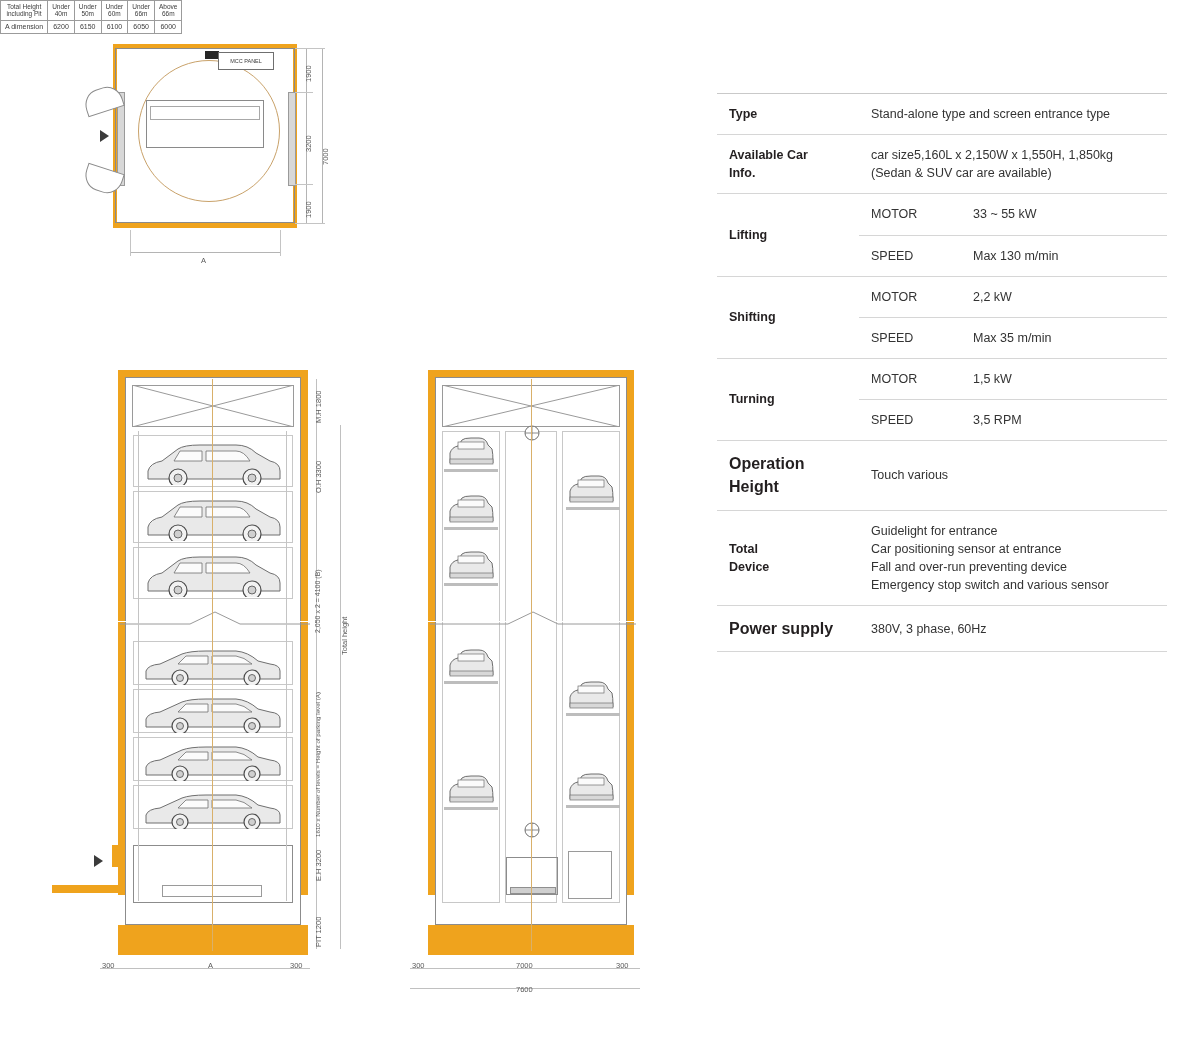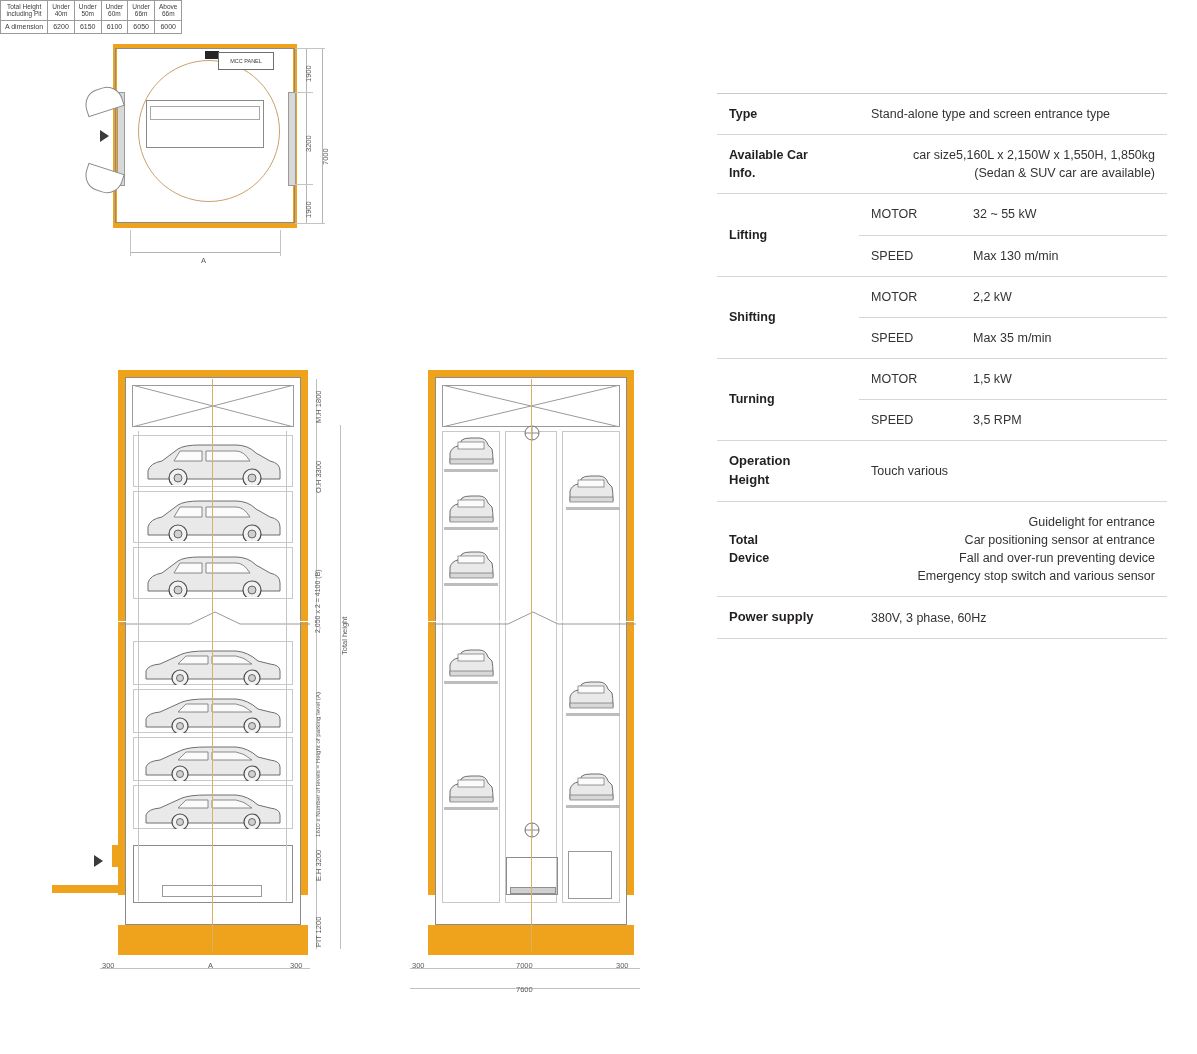--- a/index.html
+++ b/index.html
@@ -53,22 +53,22 @@
     border-collapse:collapse;font-size:12.5px;color:#231f20;
   }
   #spec td{
     border-top:1px solid #d6d6d6;border-bottom:1px solid #d6d6d6;
     padding:11px 12px;vertical-align:middle;line-height:1.45;
   }
   #spec tr.first td{border-top:1px solid #c9c9c9;}
   #spec td.label{width:118px;font-weight:bold;}
   #spec td.sub{width:78px;color:#333;}
   #spec td.val{color:#333;}
-  #spec td.small{font-size:13px;}
-  .multi div{white-space:nowrap;text-align:right;}
+  #spec td.small{font-size:16px;}
+  .multi div{white-space:nowrap;}
 </style>
 </head>
 <body>
 
 <div class="stage">
 
   <div class="abs" id="plan-view">
     <div class="abs" id="plan-outer-top"></div>
     <div class="abs" id="plan-outer-bot"></div>
     <div class="abs" id="plan-outer-left"></div>
@@ -377,21 +377,21 @@
       </td>
       <td class="val multi" colspan="2">
         <div>car size5,160L x 2,150W x 1,550H, 1,850kg</div>
         <div>(Sedan &amp; SUV car are available)</div>
       </td>
     </tr>
 
     <tr>
       <td class="label" rowspan="2">Lifting</td>
       <td class="sub">MOTOR</td>
-      <td class="val">32 ~ 55 kW</td>
+      <td class="val">33 ~ 55 kW</td>
     </tr>
     <tr>
       <td class="sub">SPEED</td>
       <td class="val">Max 130 m/min</td>
     </tr>
 
     <tr>
       <td class="label" rowspan="2">Shifting</td>
       <td class="sub">MOTOR</td>
       <td class="val">2,2 kW</td>

